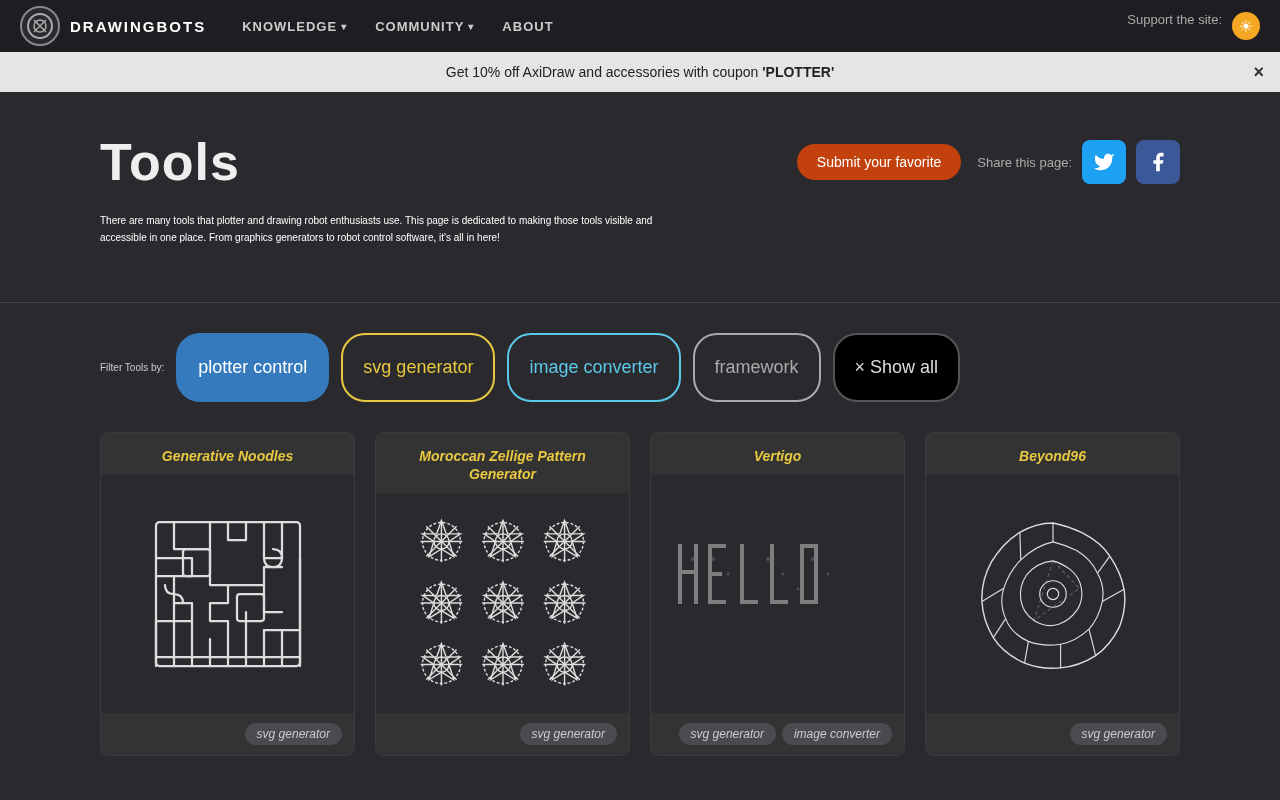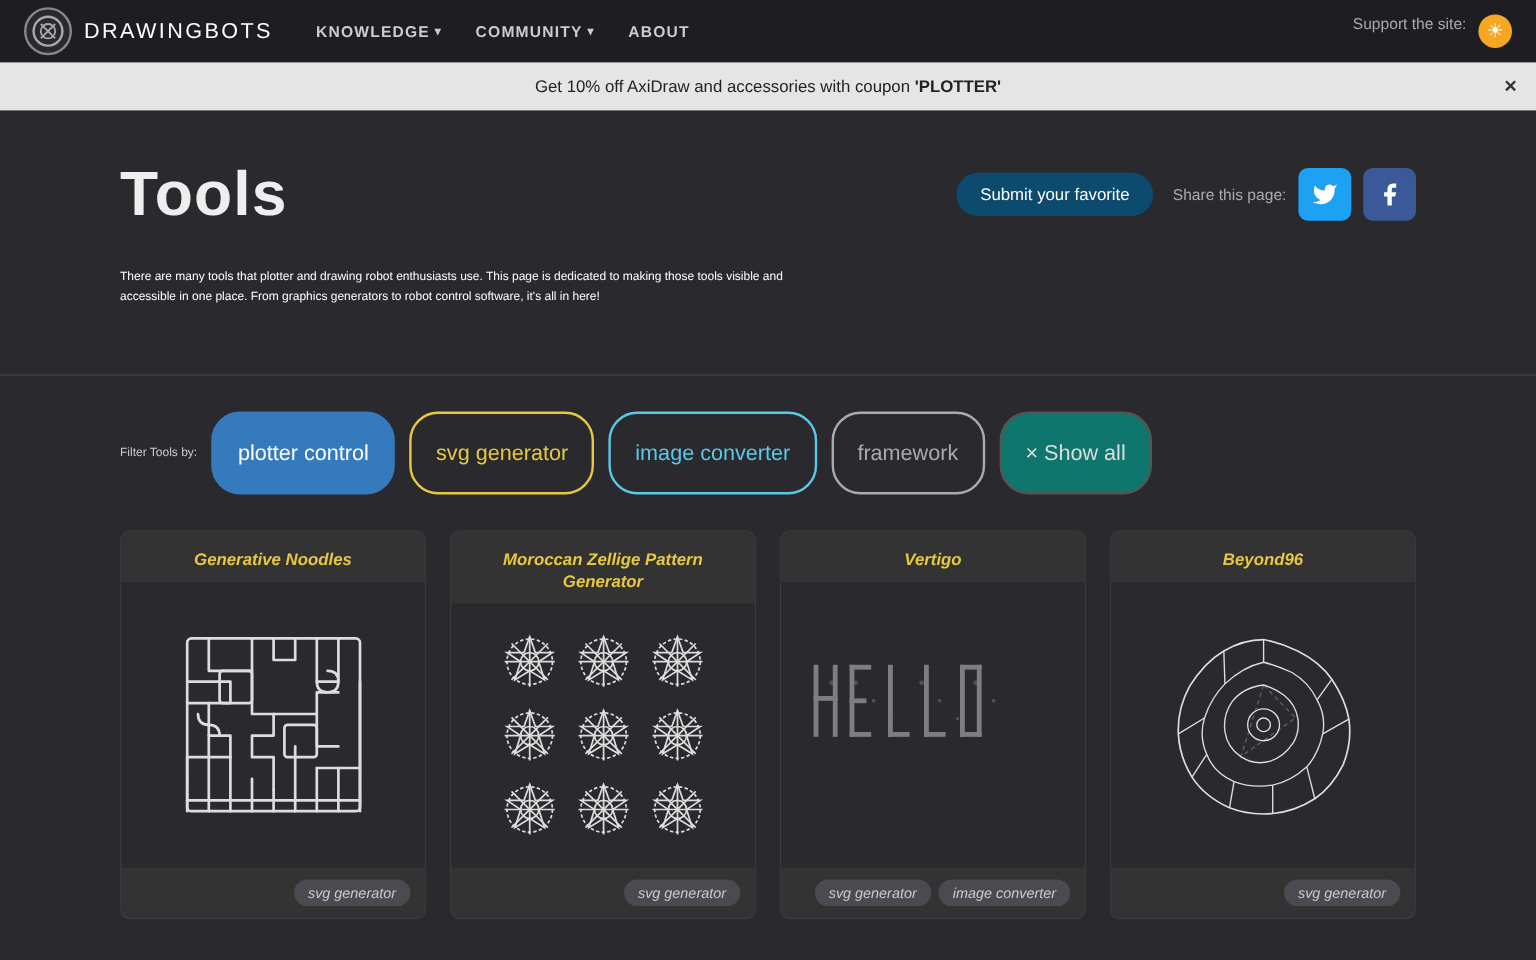--- a/index.html
+++ b/index.html
@@ -30,22 +30,22 @@
       border-radius: 50%;
       background: #2a2a2e;
       border: 2px solid #888;
       display: flex; align-items: center; justify-content: center;
       color: #fff;
       font-size: 18px;
       font-weight: bold;
     }
     .logo-text {
       color: #fff;
-      font-size: 18px;
-      font-weight: 400;
+      font-size: 15px;
+      font-weight: 700;
       letter-spacing: 2px;
     }
     .nav-links {
       display: flex;
       align-items: center;
       gap: 4px;
       margin-left: 24px;
     }
     .nav-link {
       color: #ccc;
@@ -103,33 +103,33 @@
       max-width: 1200px;
       margin: 0 auto;
       padding: 40px 60px 0;
     }
 
     
     .header-row {
       display: flex;
       align-items: center;
       justify-content: space-between;
-      margin-bottom: 30px;
+      margin-bottom: 20px;
     }
     .page-title {
       font-size: 52px;
       font-weight: 700;
       color: #eee;
       letter-spacing: 1px;
     }
     .header-actions {
       display: flex; align-items: center; gap: 16px;
     }
     .submit-btn {
-      background: #0c4a6e;
+      background: #c2410c;
       color: #fff;
       border: none;
       border-radius: 24px;
       padding: 10px 20px;
       font-size: 14px;
       cursor: pointer;
       font-weight: 500;
     }
     .share-row {
       display: flex; align-items: center; gap: 10px;
@@ -203,21 +203,21 @@
       background: transparent;
       color: #5bc8e8;
       border-color: #5bc8e8;
     }
     .filter-btn-framework {
       background: transparent;
       color: #aaa;
       border-color: #aaa;
     }
     .filter-btn-showall {
-      background: #0f766e;
+      background: #000000;
       color: #ddd;
       border-color: #555;
     }
 
     
     .tools-grid {
       display: grid;
       grid-template-columns: repeat(4, 1fr);
       gap: 20px;
       padding: 0 60px 40px;

